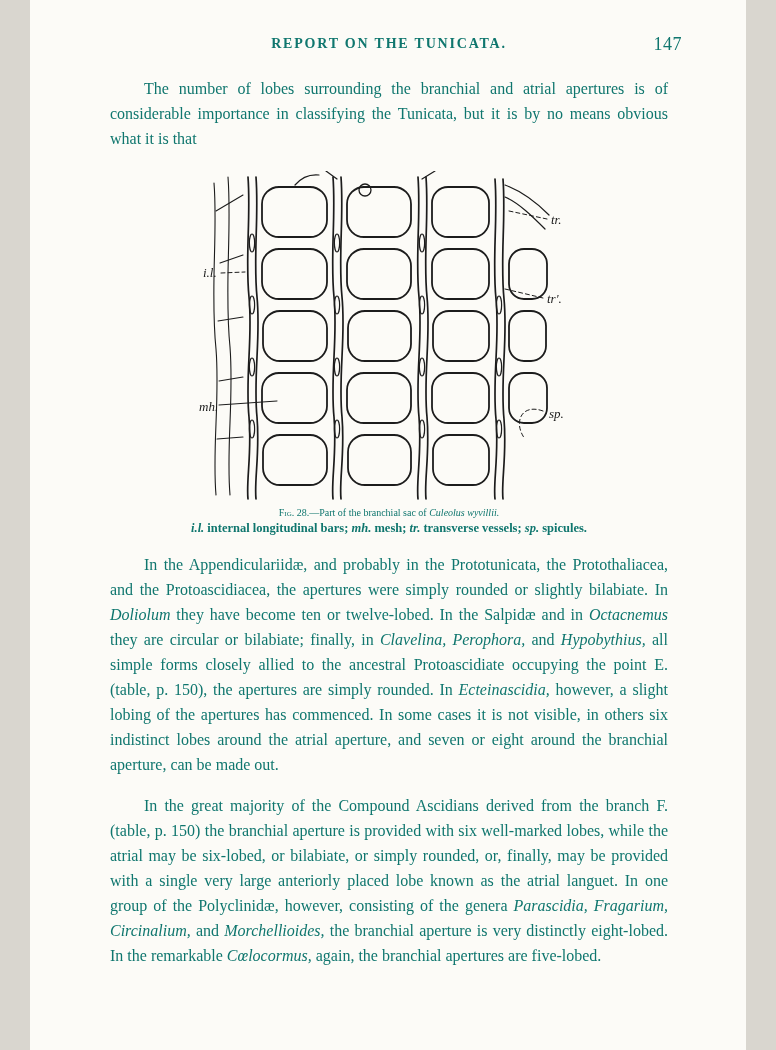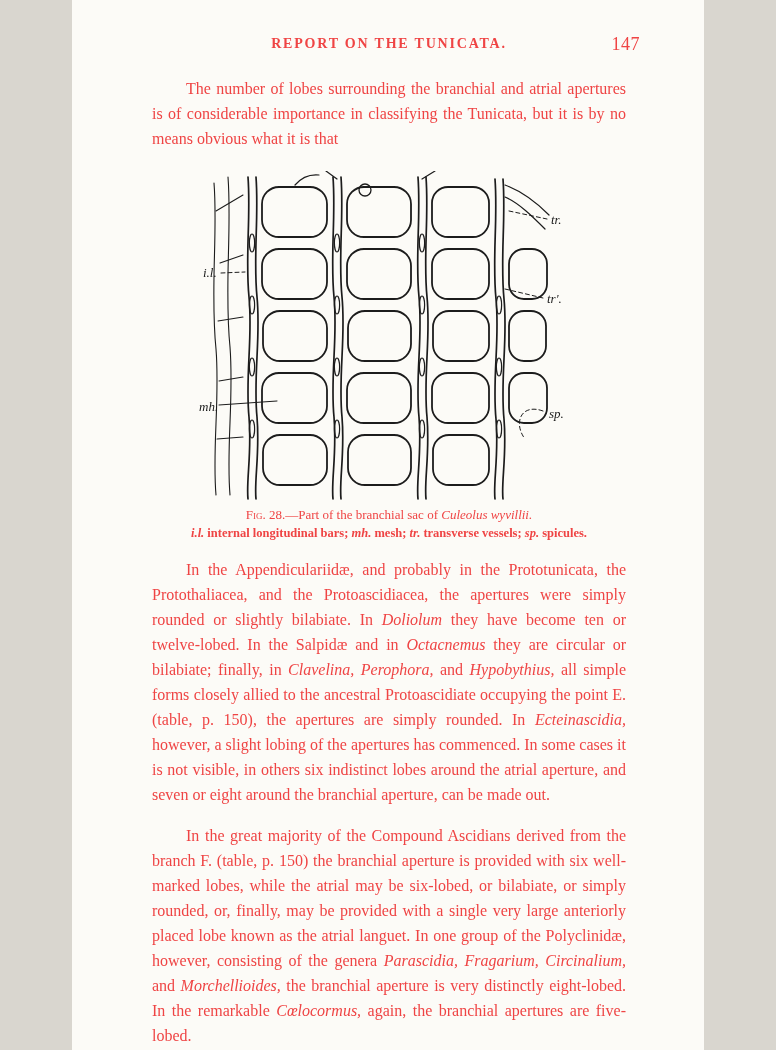--- a/index.html
+++ b/index.html
@@ -1,36 +1,36 @@
 <!DOCTYPE html>
 <html><head>
 <meta charset="utf-8">
 <style>
   html,body{margin:0;padding:0;background:#d9d6cf;}
   .page{
-    width:632px;height:1050px;margin:0 auto;background:#fcfbf7;
+    width:716px;height:1050px;margin:0 auto;background:#fcfbf7;
     box-sizing:border-box;padding:34px 62px 0 64px;
-    font-family:"Liberation Serif","DejaVu Serif",serif;color:#ef4444;
+    font-family:"Liberation Serif","DejaVu Serif",serif;color:#0f766e;
     overflow:hidden;position:relative;
   }
   .page-header{position:relative;text-align:center;height:22px;}
   .page-title{
     display:inline-block;margin:0;font-size:14px;font-weight:bold;
     letter-spacing:1.8px;
   }
   .page-number{position:absolute;right:2px;top:0;font-size:18px;letter-spacing:.5px;}
   .para{
     font-size:16px;line-height:25px;text-align:justify;margin:16px;font-family:Liberation Serif, serif;
   }
   .para.indent{text-indent:34px;}
   .p1{margin-top:20px;}
   .p2{margin-top:18px;}
   .fig{margin:20px auto 0;text-align:center;width:100%;}
   .fig svg{display:block;margin:0 auto;}
-  .cap1{font-size:13px;margin-top:6px;}
+  .cap1{font-size:10px;margin-top:6px;}
   .cap2{font-size:12.5px;margin-top:3px;font-weight:bold;}
   .it{font-style:italic;}
   .sc{font-variant:small-caps;}
   svg text{
     font-family:"Liberation Serif","DejaVu Serif",serif;
     font-style:italic;font-size:13px;fill:#1b1b1b;stroke:none;
   }
 </style>
 </head>
 <body>

